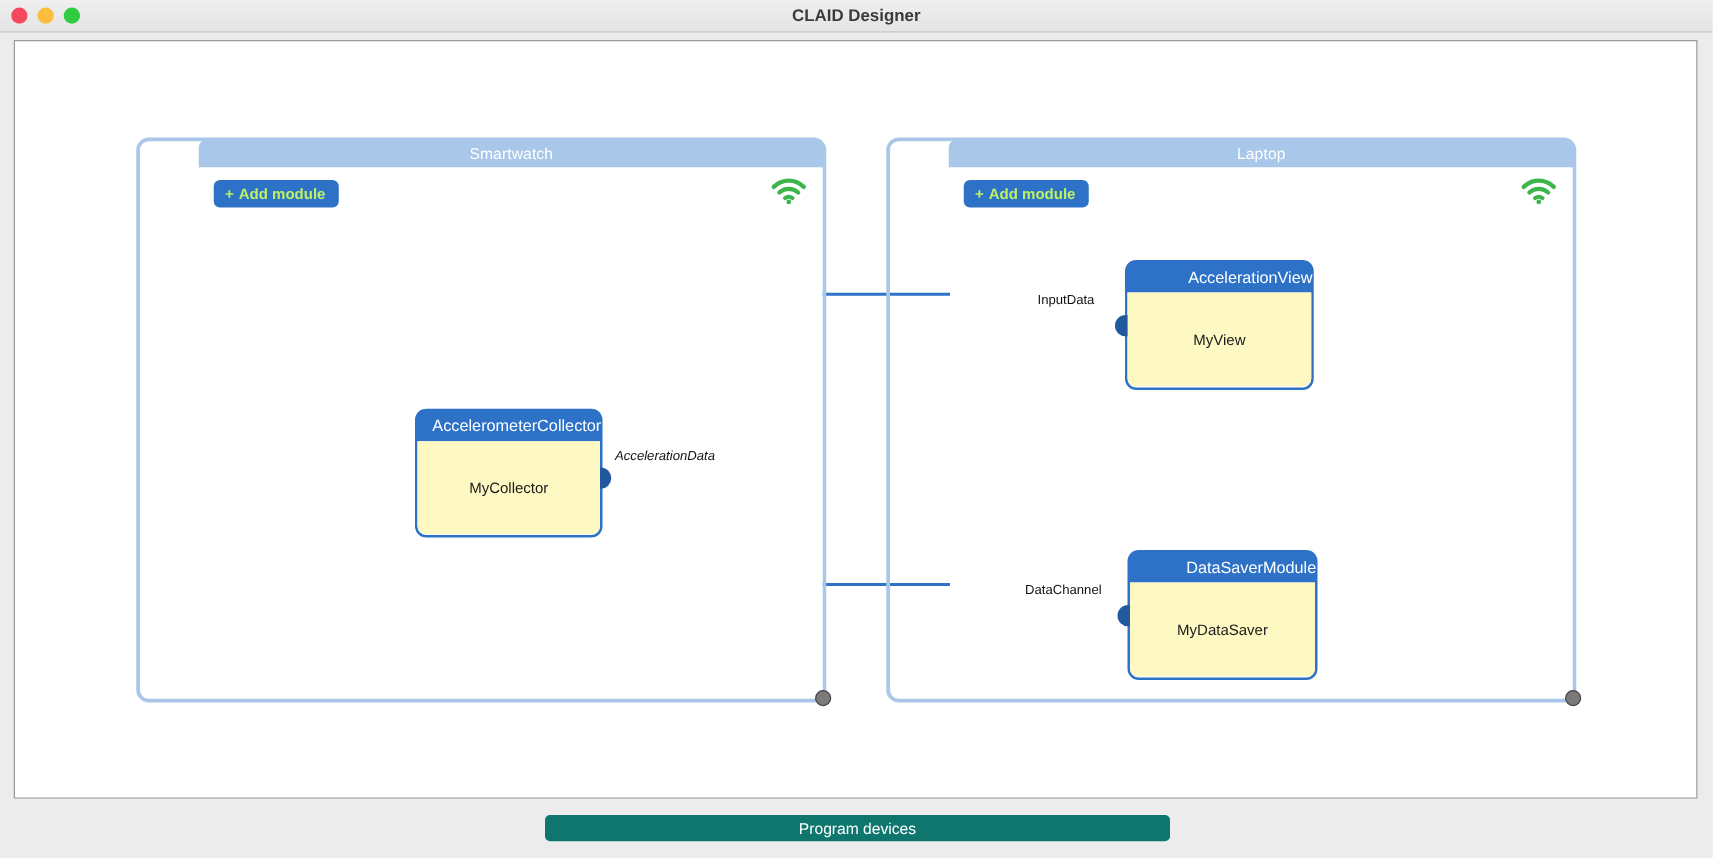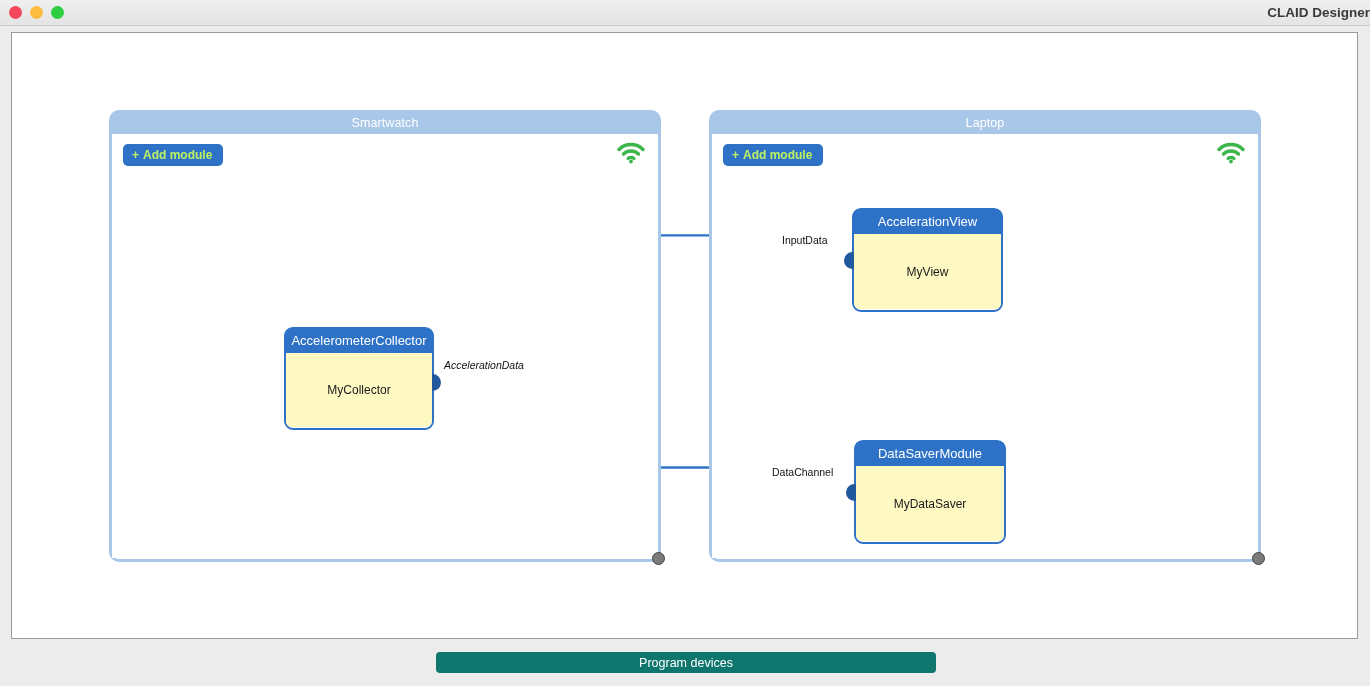--- a/index.html
+++ b/index.html
@@ -27,21 +27,21 @@
     position: absolute; left: 9px; top: 6px;
     display: flex; gap: 8px;
   }
   .tl { width: 13px; height: 13px; border-radius: 50%; }
   .tl.close  { background: #f6485c; }
   .tl.min    { background: #fbbc40; }
   .tl.zoom   { background: #2ecc40; }
   #window-title {
     position: absolute; left: 0; top: 0;
     width: 1370px; height: 26px;
-    line-height: 26px; text-align: right;
+    line-height: 26px; text-align: center;
     font-size: 13.5px; font-weight: bold; color: #3b3b3b;
   }
 
   
   #canvas {
     position: absolute;
     left: 11px; top: 32px;
     width: 1347px; height: 607px;
     background: #ffffff;
     border: 1px solid #9a9a9a;
@@ -51,20 +51,21 @@
     width: 100%; height: 100%;
     pointer-events: none;
   }
 
   
   .device {
     position: absolute;
     border: 3px solid #a9c7e8;
     border-radius: 10px;
     background: transparent;
+    padding-left: 48px;
   }
   .device-header {
     height: 22px;
     background: #a9c7e8;
     border-radius: 6px 6px 0 0;
     margin: -1px -1px 0 -1px;
     color: #ffffff;
     font-size: 12.5px;
     text-align: center;
     line-height: 22px;
@@ -112,21 +113,21 @@
     background: #ffffff;
     overflow: visible;
   }
   .module-header {
     height: 25px;
     background: #2d72c7;
     border-radius: 6px 6px 0 0;
     margin: -1px -1px 0 -1px;
     color: #ffffff;
     font-size: 13px;
-    text-align: center;
+    text-align: right;
     line-height: 25px;
     white-space: nowrap;
   }
   .module-body {
     height: calc(100% - 25px);
     display: flex;
     align-items: center;
     justify-content: center;
     font-size: 12px;
     color: #1a1a1a;

